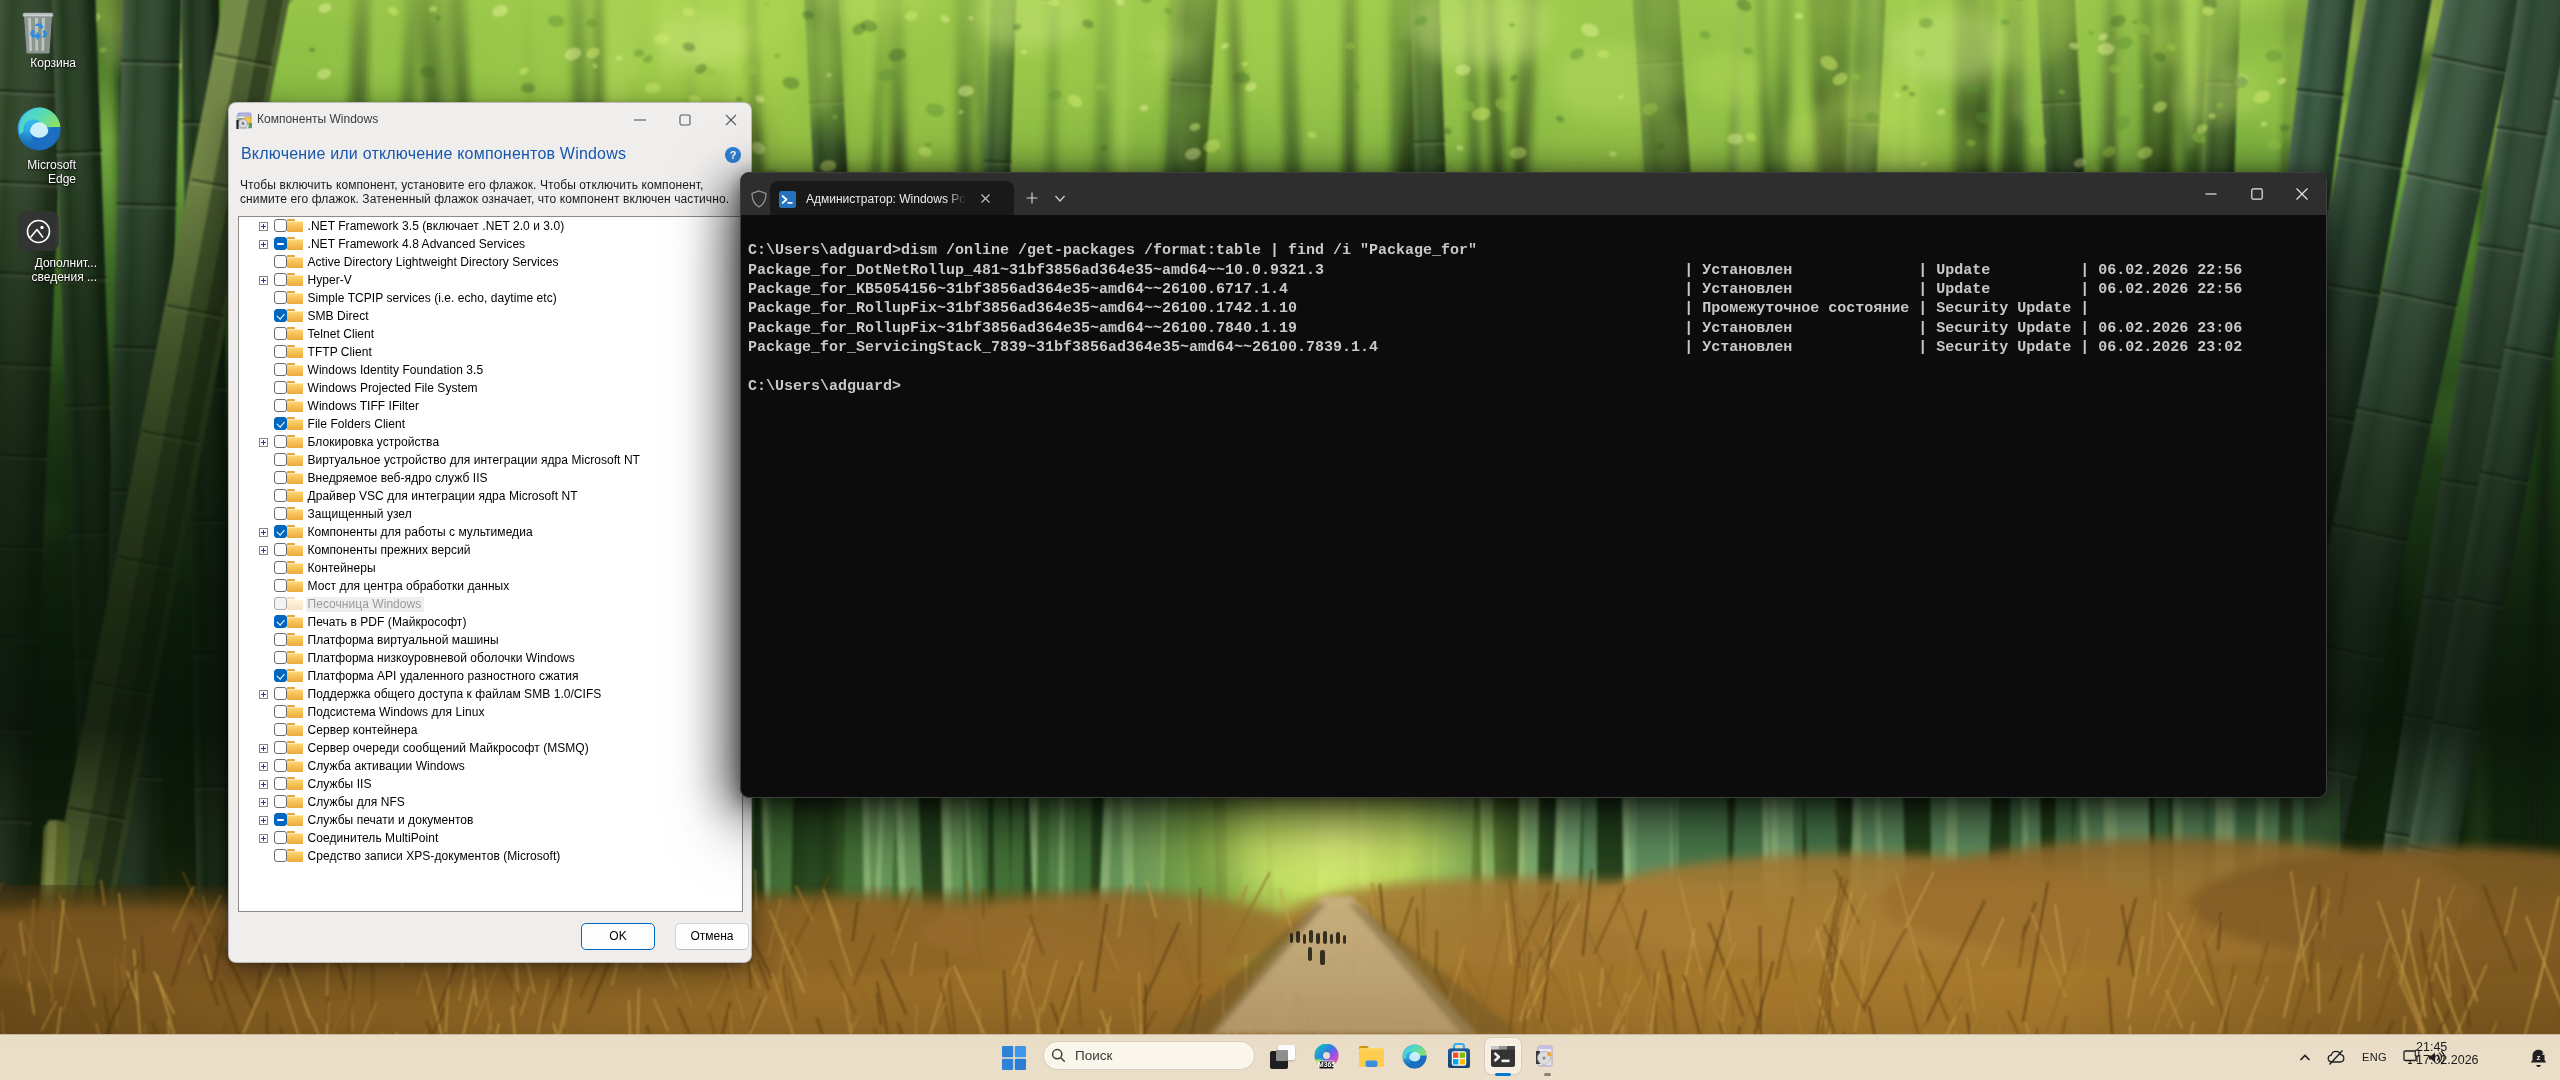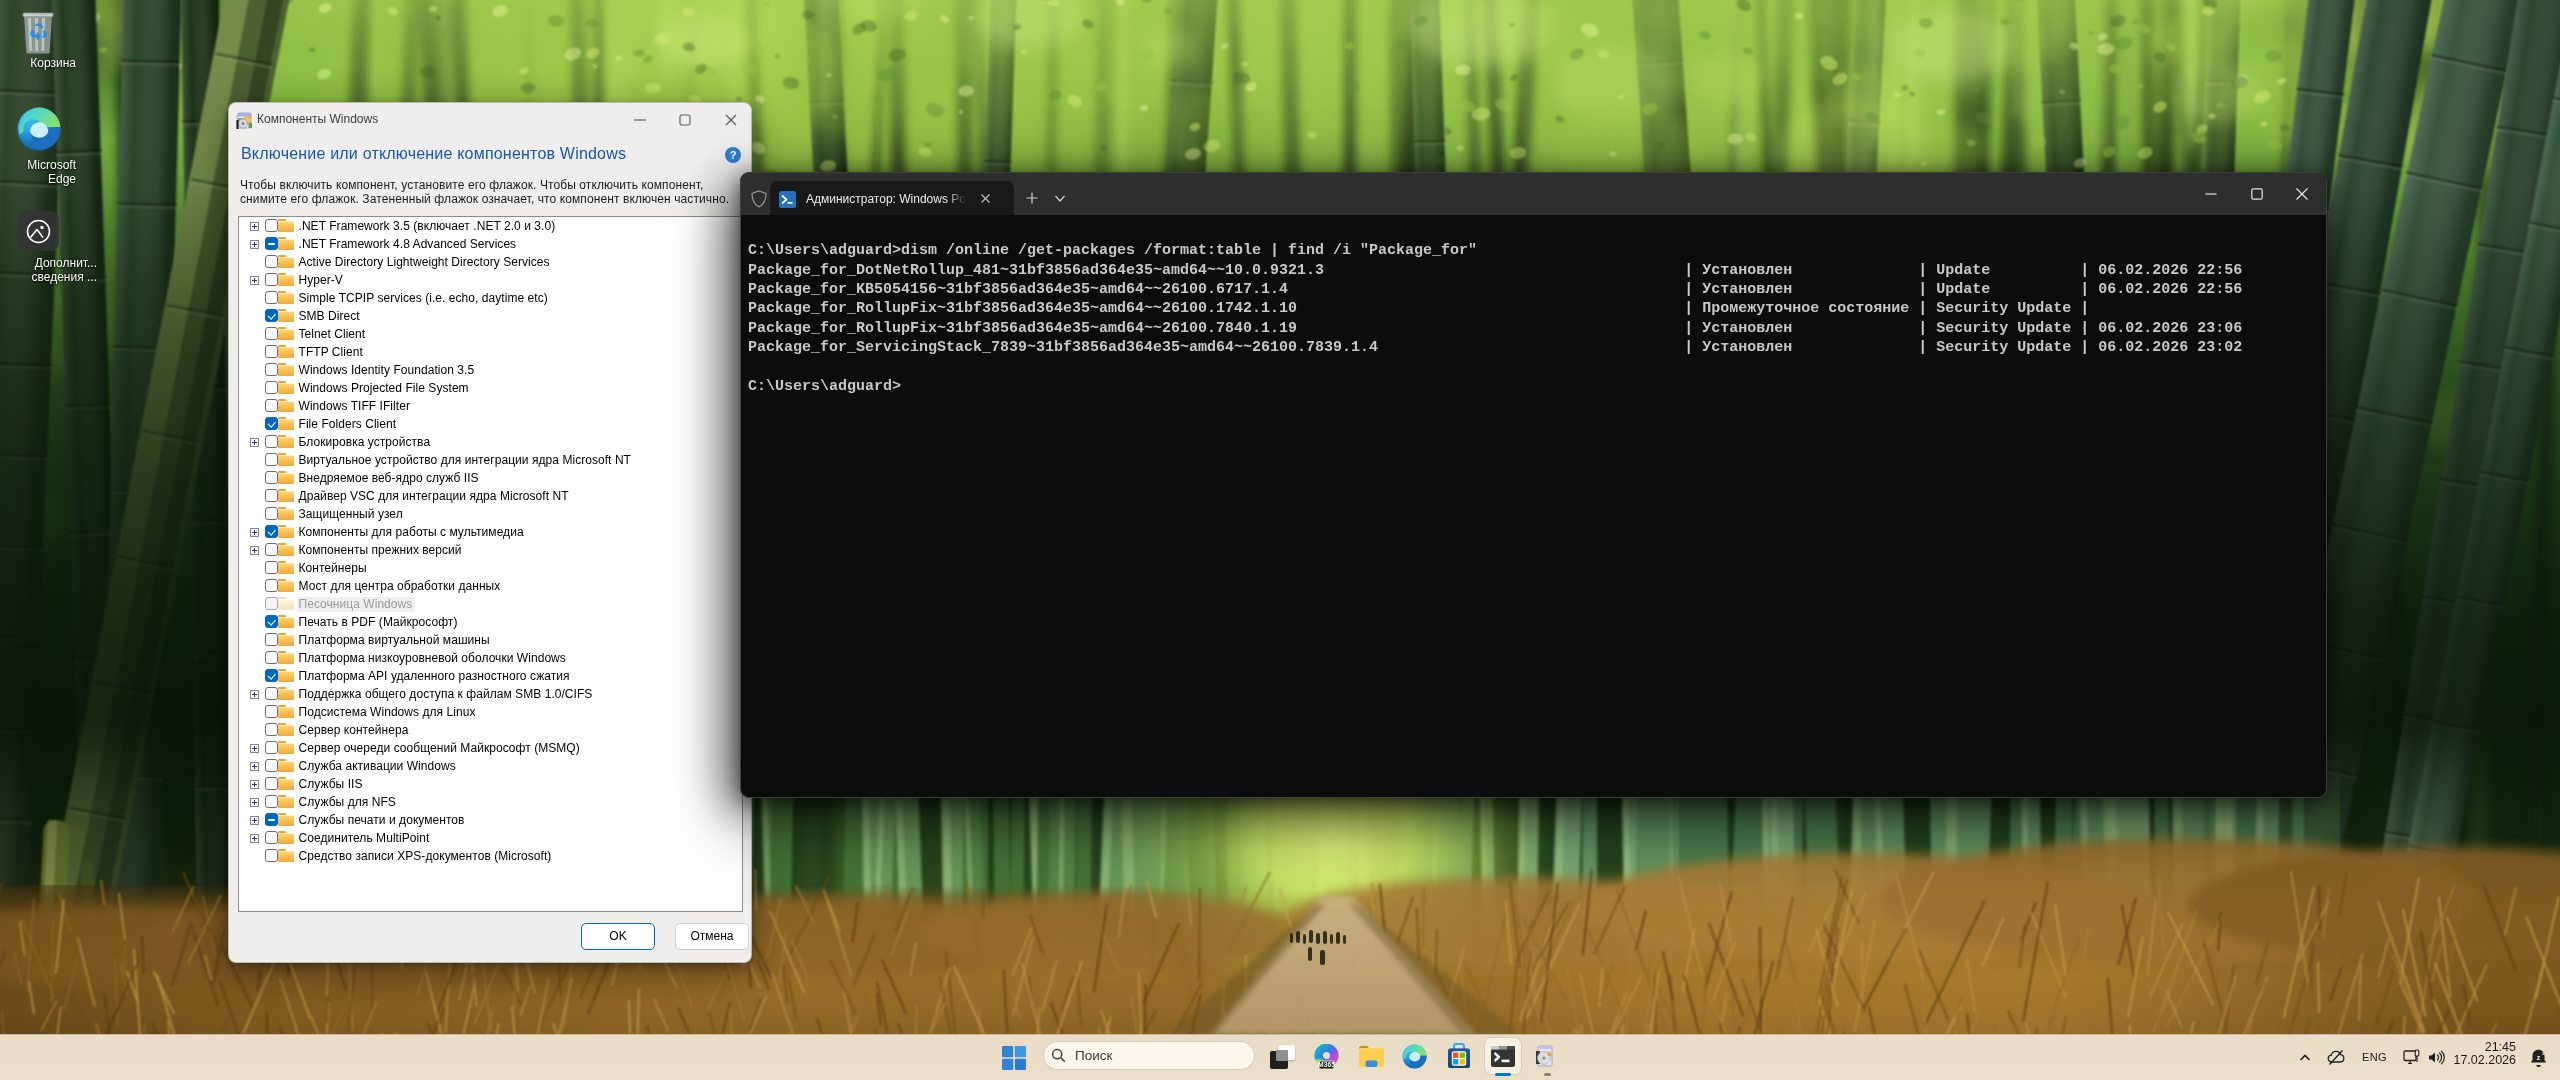--- a/index.html
+++ b/index.html
@@ -28,21 +28,21 @@
   #taskbar{position:absolute;left:0;top:1034px;width:2560px;height:46px;background:linear-gradient(180deg,#e9ddc6,#ebdfca);border-top:1px solid rgba(110,100,80,.3);box-sizing:border-box;}
   
   .dlabel{position:absolute;color:#fff;font-size:12px;text-align:right;text-shadow:0 1px 2px rgba(0,0,0,.85),0 0 2px rgba(0,0,0,.6);line-height:13.5px;}
   
   #dlg{position:absolute;left:228px;top:102px;width:524px;height:861px;background:#efeeed;border-radius:8px;
        box-shadow:0 12px 40px rgba(0,0,0,.42), 0 2px 8px rgba(0,0,0,.25);border:1px solid rgba(0,0,0,.22);box-sizing:border-box;}
   .ttl{position:absolute;left:28px;top:9px;font-size:12px;color:#3c3c3c;}
   .head{position:absolute;left:12px;top:42px;font-size:16px;color:#1757ae;letter-spacing:.2px;}
   .desc{position:absolute;left:11px;top:76px;font-size:12px;line-height:13.5px;color:#1a1a1a;letter-spacing:.1px;}
   #list{position:absolute;left:9px;top:113px;width:505px;height:696px;background:#fff;border:1px solid #8b8b8b;box-sizing:border-box;overflow:hidden;}
-  .row{position:absolute;left:4px;width:100%;height:18px;}
+  .row{position:absolute;left:13px;width:100%;height:18px;}
   .exp{position:absolute;left:7px;top:3.5px;width:9px;height:9px;border:1px solid #868686;background:#fff;box-sizing:border-box;}
   .exp:before{content:"";position:absolute;left:1px;top:3px;width:5px;height:1px;background:#1f3a93;}
   .exp:after{content:"";position:absolute;left:3px;top:1px;width:1px;height:5px;background:#1f3a93;}
   .cb{position:absolute;left:21.5px;top:1px;width:13px;height:13px;box-sizing:border-box;border:1px solid #6b6b6b;border-radius:3px;background:#fdfdfd;}
   .cb.c{background:#0067c0;border-color:#0067c0;}
   .cb.c:after{content:"";position:absolute;left:2.5px;top:3px;width:6px;height:3.5px;border-left:1.6px solid #fff;border-bottom:1.6px solid #fff;transform:rotate(-48deg);}
   .cb.i{background:#0067c0;border-color:#0067c0;}
   .cb.i:after{content:"";position:absolute;left:2.5px;top:5.4px;width:7px;height:1.8px;background:#fff;border-radius:1px;}
   .cb.d{border-color:#a8a8a8;background:#f4f4f4;}
   .fold{position:absolute;left:35px;top:1px;width:17px;height:13px;}
@@ -2082,20 +2082,20 @@
   <svg class="abs" style="left:2403px;top:1049px" width="17" height="18" viewBox="0 0 17 18">
     <rect x="1" y="2" width="12" height="9.5" rx="1.2" fill="none" stroke="#1f1f1f" stroke-width="1.3"></rect>
     <path d="M5 14.5 L9 14.5 M7 11.5 L7 14.5" stroke="#1f1f1f" stroke-width="1.2"></path>
     <rect x="12.2" y="1" width="3.6" height="6" rx="1" fill="#ece0d0" stroke="#1f1f1f" stroke-width="1.1"></rect>
     <path d="M14 7 L14 13" stroke="#1f1f1f" stroke-width="1.1"></path>
   </svg>
   <svg class="abs" style="left:2428px;top:1050px" width="17" height="15" viewBox="0 0 17 15">
     <path d="M1 5.5 L3.5 5.5 L7 2.5 L7 12.5 L3.5 9.5 L1 9.5 Z" fill="#1f1f1f"></path>
     <path d="M9.5 5 A 3.5 3.5 0 0 1 9.5 10 M11.5 3 A 6 6 0 0 1 11.5 12 M13.5 1.2 A 8.5 8.5 0 0 1 13.5 13.8" fill="none" stroke="#1f1f1f" stroke-width="1.2" stroke-linecap="round"></path>
   </svg>
-  <div class="abs" style="left:2416px;top:1041px;width:100px;text-align:right;font-size:12.5px;color:#1a1a1a;line-height:13px;">21:45<br>17.02.2026</div>
+  <div class="abs" style="left:2416px;top:1041px;width:100px;font-size:12.5px;color:#1a1a1a;line-height:13px;">21:45<br>17.02.2026</div>
   <svg class="abs" style="left:2528px;top:1048px" width="21" height="21" viewBox="0 0 21 21">
     <path d="M10.5 1.8 C14 1.8 16.5 4.3 16.5 8 L16.5 12 L18.2 14.5 L2.8 14.5 L4.5 12 L4.5 8 C4.5 4.3 7 1.8 10.5 1.8 Z" fill="#1f1f1f"></path>
     <path d="M8.2 17 C8.6 18.4 9.4 19 10.5 19 C11.6 19 12.4 18.4 12.8 17 Z" fill="#1f1f1f"></path>
     <text x="10.5" y="11.5" font-size="8" font-weight="bold" fill="#ece0d0" text-anchor="middle" font-family="Liberation Sans">z</text>
     <text x="15.5" y="7" font-size="6" font-weight="bold" fill="#ece0d0" text-anchor="middle" font-family="Liberation Sans">z</text>
   </svg>
 </div>
 
 </body></html>

